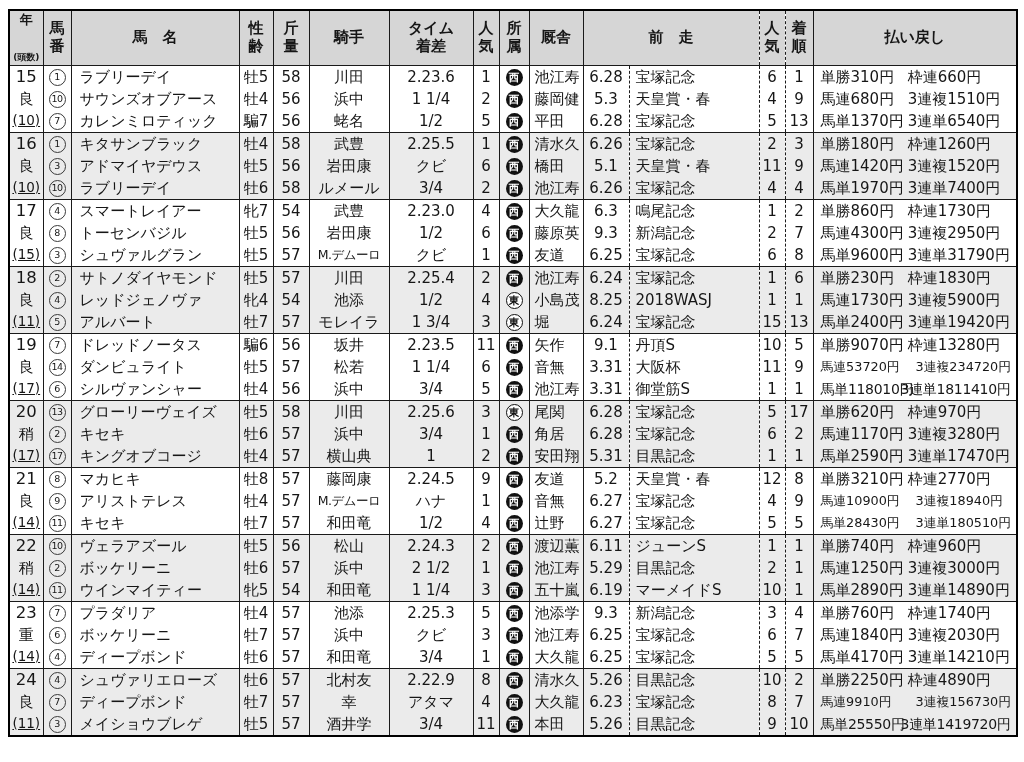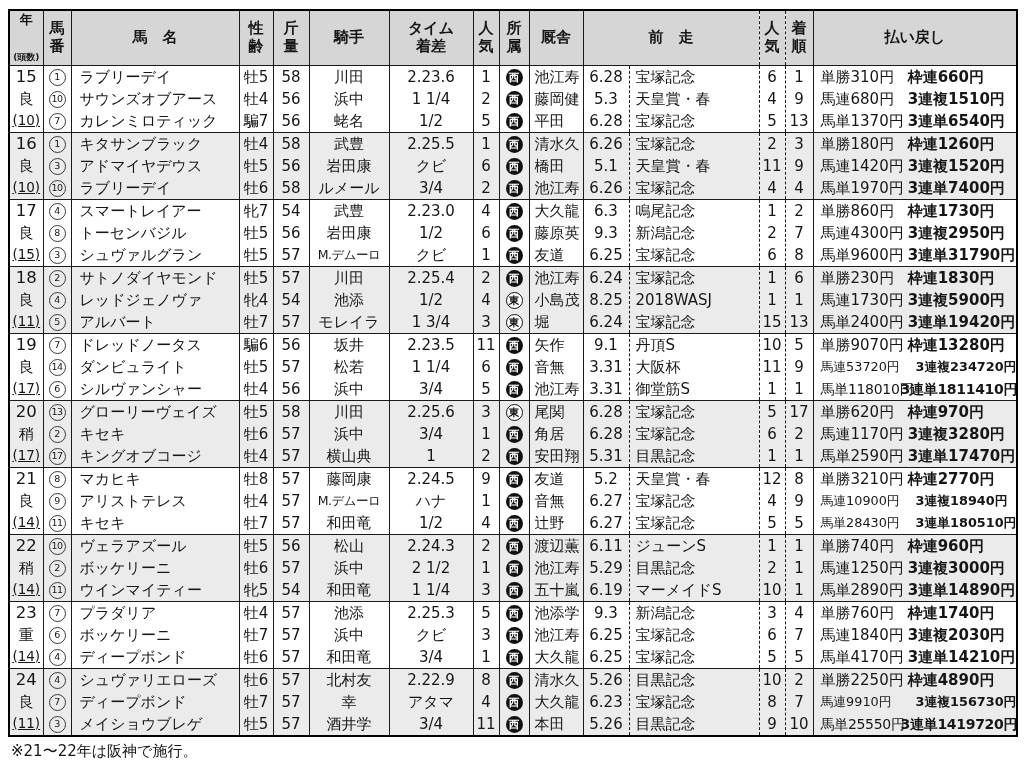--- a/index.html
+++ b/index.html
@@ -53,21 +53,21 @@
   }
   .area-icon{
     box-sizing:border-box;width:17px;height:17px;border-radius:50%;
     display:flex;align-items:center;justify-content:center;
     font-size:10.5px;font-weight:bold;
   }
   .area-icon.west{background:var(--west-bg);color:#ffffff;}
   .area-icon.east{background:#ffffff;color:#111111;border:1.5px solid #111111;}
   .jtight{font-size:12.5px;letter-spacing:-0.5px;}
   .pay-line{position:relative;justify-content:flex-start;padding-left:7px;}
-  .pay-r{position:absolute;left:46.5%;font-weight:bold;}
+  .pay-r{position:absolute;left:46.5%;}
   .pay-line.tight{font-size:12.8px;}
   .pay-line.tight .pay-r{left:44.5%;margin-left:12px;}
   .pay-line.tighter{font-size:14px;letter-spacing:-0.3px;}
   .pay-line.tighter .pay-r{left:43%;}
   .footnote{
     font-size:15px;padding:5px 0 0 3px;color:#161616;
   }
 </style>
 </head>
 <body>
@@ -1157,14 +1157,13 @@
         <span class="pay-r">3連複156730円</span>
       </div>
       <div class="line pay-line tighter">
         <span class="pay-l">馬単25550円</span>
         <span class="pay-r">3連単1419720円</span>
       </div>
     </td>
   </tr>
       </tbody>
   </table>
-  <div class="footnote">※21〜22年は阪神で施行。</div>
 </div>
 
 </body></html>

